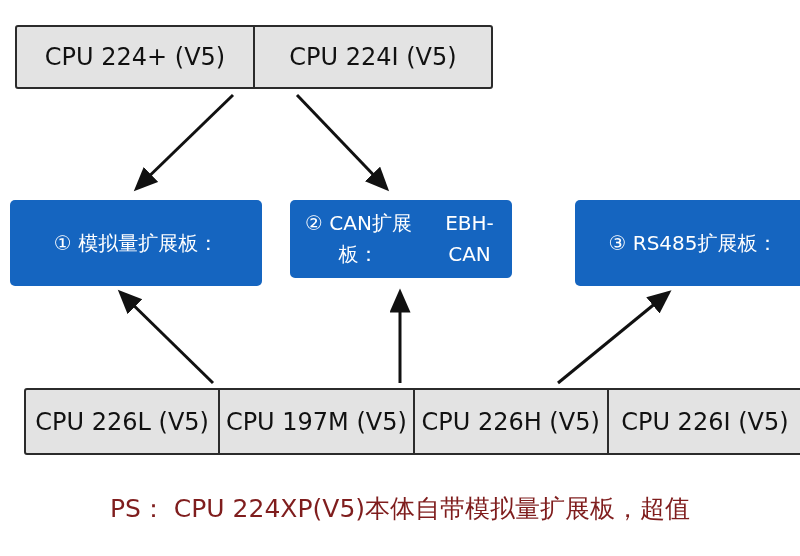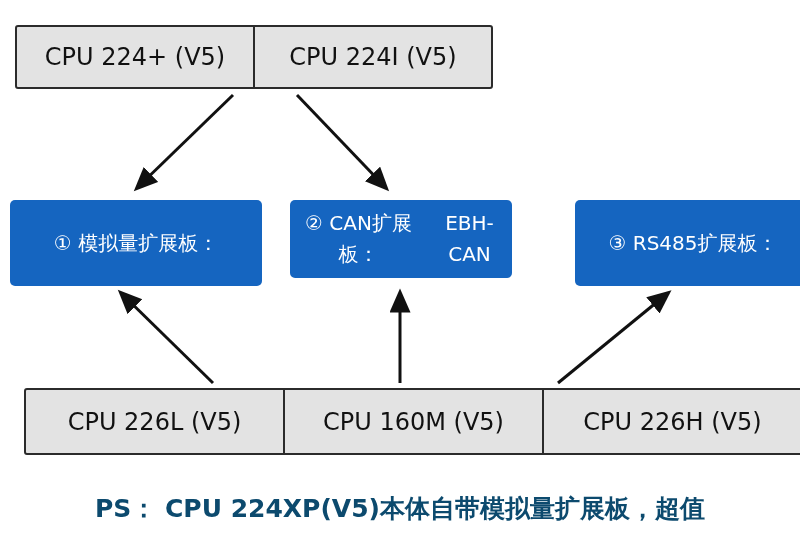--- a/index.html
+++ b/index.html
@@ -75,23 +75,23 @@
   }
   .board-1 { left: 10px;  top: 200px; width: 252px; height: 86px; }
   .board-2 { left: 290px; top: 200px; width: 222px; height: 78px; }
   .board-3 { left: 575px; top: 200px; width: 236px; height: 86px; }
   .footnote {
     position: absolute;
     left: 0;
     top: 492px;
     width: 100%;
     text-align: center;
-    color: #0c4a6e;
+    color: #7f1d1d;
     font-size: 25px;
-    font-weight: bold;
+    font-weight: normal;
     white-space: nowrap;
   }
 </style>
 </head>
 <body>
 
 <div class="canvas">
 
   <svg class="arrows" width="800" height="556" viewBox="0 0 800 556">
     <defs>
@@ -119,19 +119,20 @@
     <div>② CAN扩展板：</div>
     <div>EBH-CAN</div>
   </div>
 
   <div class="board board-3">
     <div>③ RS485扩展板：</div>
   </div>
 
   <div class="cpu-group group-bottom">
     <div class="cell">CPU 226L (V5)</div>
-    <div class="cell">CPU 160M (V5)</div>
+    <div class="cell">CPU 197M (V5)</div>
     <div class="cell">CPU 226H (V5)</div>
+    <div class="cell">CPU 226I (V5)</div>
   </div>
 
   <div class="footnote">PS： CPU 224XP(V5)本体自带模拟量扩展板，超值</div>
 
 </div>
 
 </body></html>

